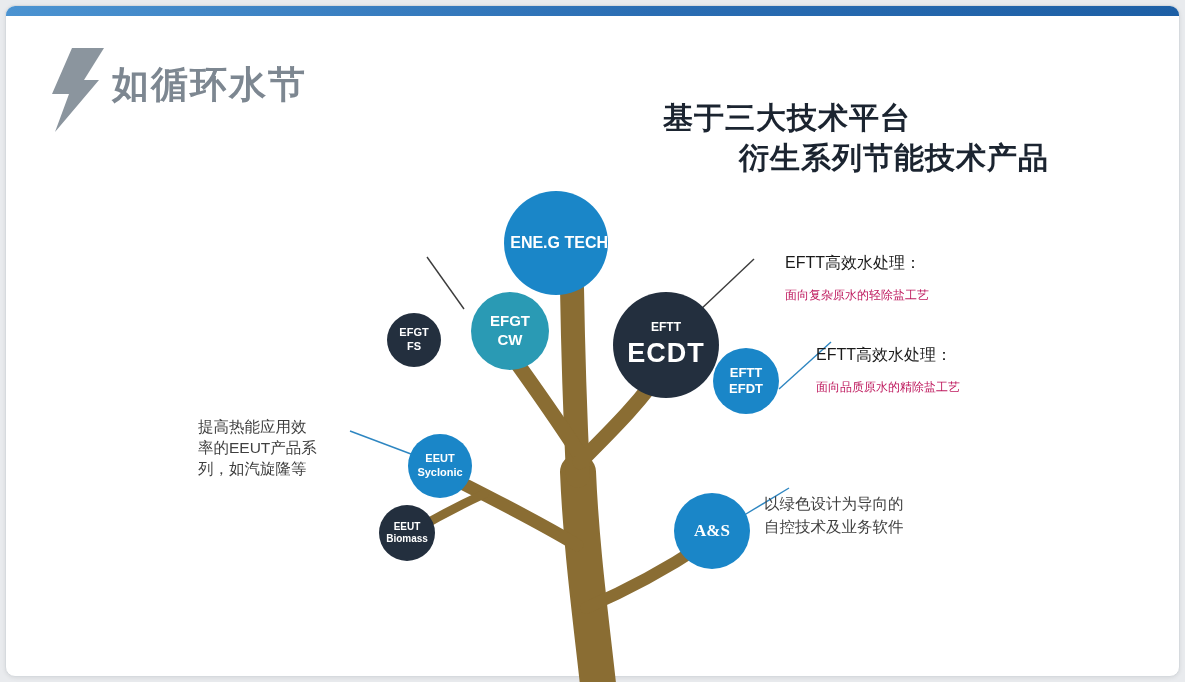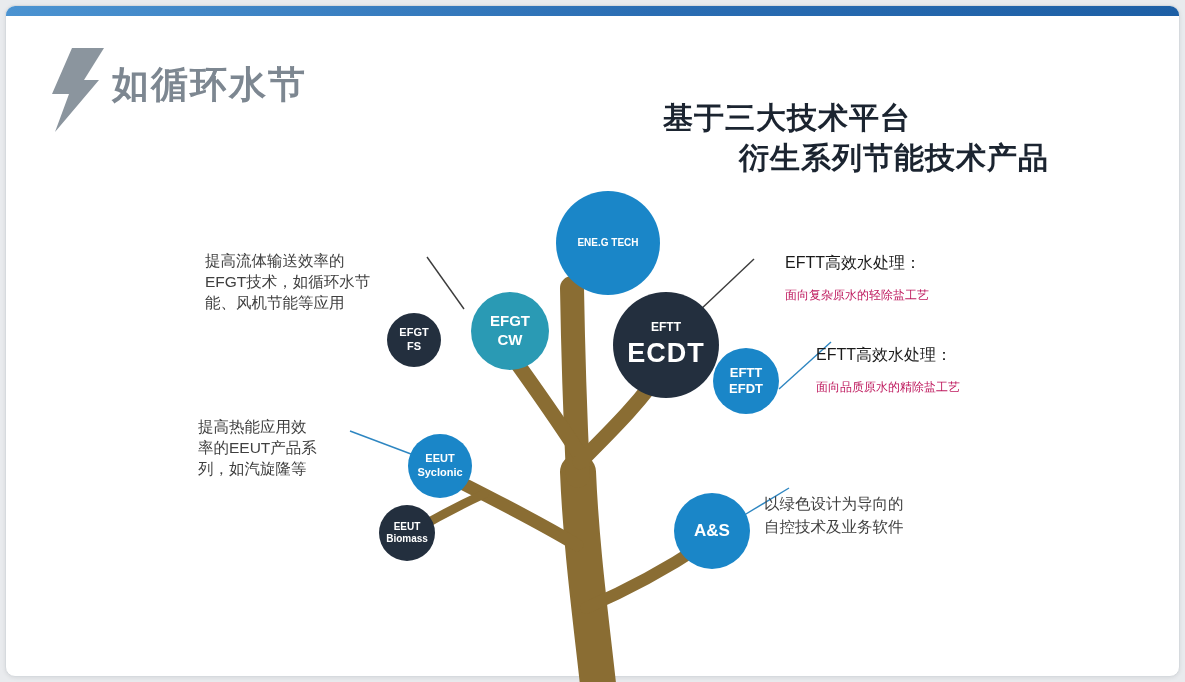--- a/index.html
+++ b/index.html
@@ -35,30 +35,30 @@
 
   .node {
     position:absolute; border-radius:50%;
     display:flex; flex-direction:column; align-items:center; justify-content:center;
     color:#ffffff; text-align:center; font-weight:bold; line-height:1.25;
   }
   .blue { background:#1a86c8; }
   .teal { background:#2a9ab4; }
   .dark { background:#232f3e; }
 
-  .n-enegtech { left:556px; top:191px; width:104px; height:104px; font-size:10px; }
+  .n-enegtech { left:504px; top:191px; width:104px; height:104px; font-size:16px;align-items:flex-end; }
   .n-cw       { left:471px; top:292px; width:78px;  height:78px;  font-size:15px; }
   .n-fs       { left:387px; top:313px; width:54px;  height:54px;  font-size:11px; }
   .n-ecdt     { left:613px; top:292px; width:106px; height:106px; }
   .n-ecdt .tag   { font-size:12px; margin-bottom:2px; }
   .n-ecdt .big   { font-size:27px; letter-spacing:1px; }
   .n-efdt     { left:713px; top:348px; width:66px;  height:66px;  font-size:13px; }
   .n-syclonic { left:408px; top:434px; width:64px;  height:64px;  font-size:11px; }
   .n-biomass  { left:379px; top:505px; width:56px;  height:56px;  font-size:10px; }
-  .n-as       { left:674px; top:493px; width:76px;  height:76px;  font-size:17px; }
+  .n-as       { left:674px; top:493px; width:76px;  height:76px;  font-size:17px;font-family:Liberation Serif, serif; }
 
   .pre { white-space:pre-line; }
   .ann { position:absolute; color:#3f3f3f; font-size:15.5px; line-height:21px; }
   .ann-left-top { left:205px; top:250px; width:210px; }
   .ann-left-mid { left:198px; top:416px; width:180px; }
   .ann-right-bottom { left:764px; top:492px; line-height:23px; }
   .ann-title { font-size:16px; color:#1a1a1a; margin-bottom:7px; }
   .ann-sub   { font-size:12px; color:#be185d;margin-top:12px; }
   .ann-right-top { left:785px; top:252px; }
   .ann-right-mid { left:816px; top:344px; }
@@ -130,23 +130,20 @@
 
   <div class="node dark n-biomass">
     <span class="pre">EEUT
 Biomass</span>
   </div>
 
   <div class="node blue n-as">
     <span>A&amp;S</span>
   </div>
 
-  <div class="ann ann-left-top pre">提高流体输送效率的
-EFGT技术，如循环水节
-能、风机节能等应用</div>
 
   <div class="ann ann-left-mid pre">提高热能应用效
 率的EEUT产品系
 列，如汽旋隆等</div>
 
   <div class="ann ann-right-top">
     <div class="ann-title">EFTT高效水处理：</div>
     <div class="ann-sub">面向复杂原水的轻除盐工艺</div>
   </div>
 

